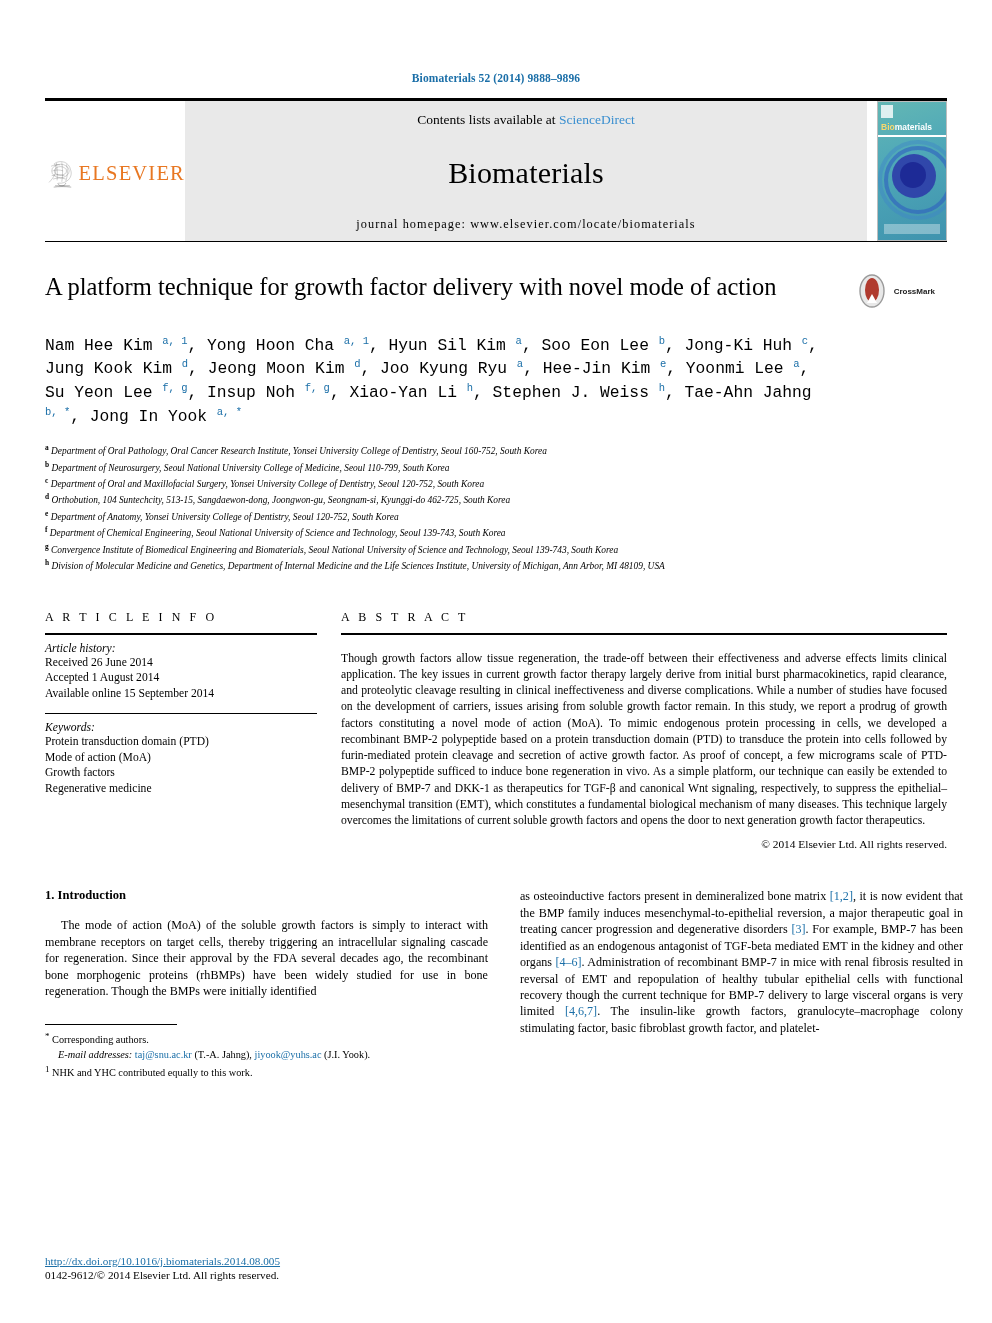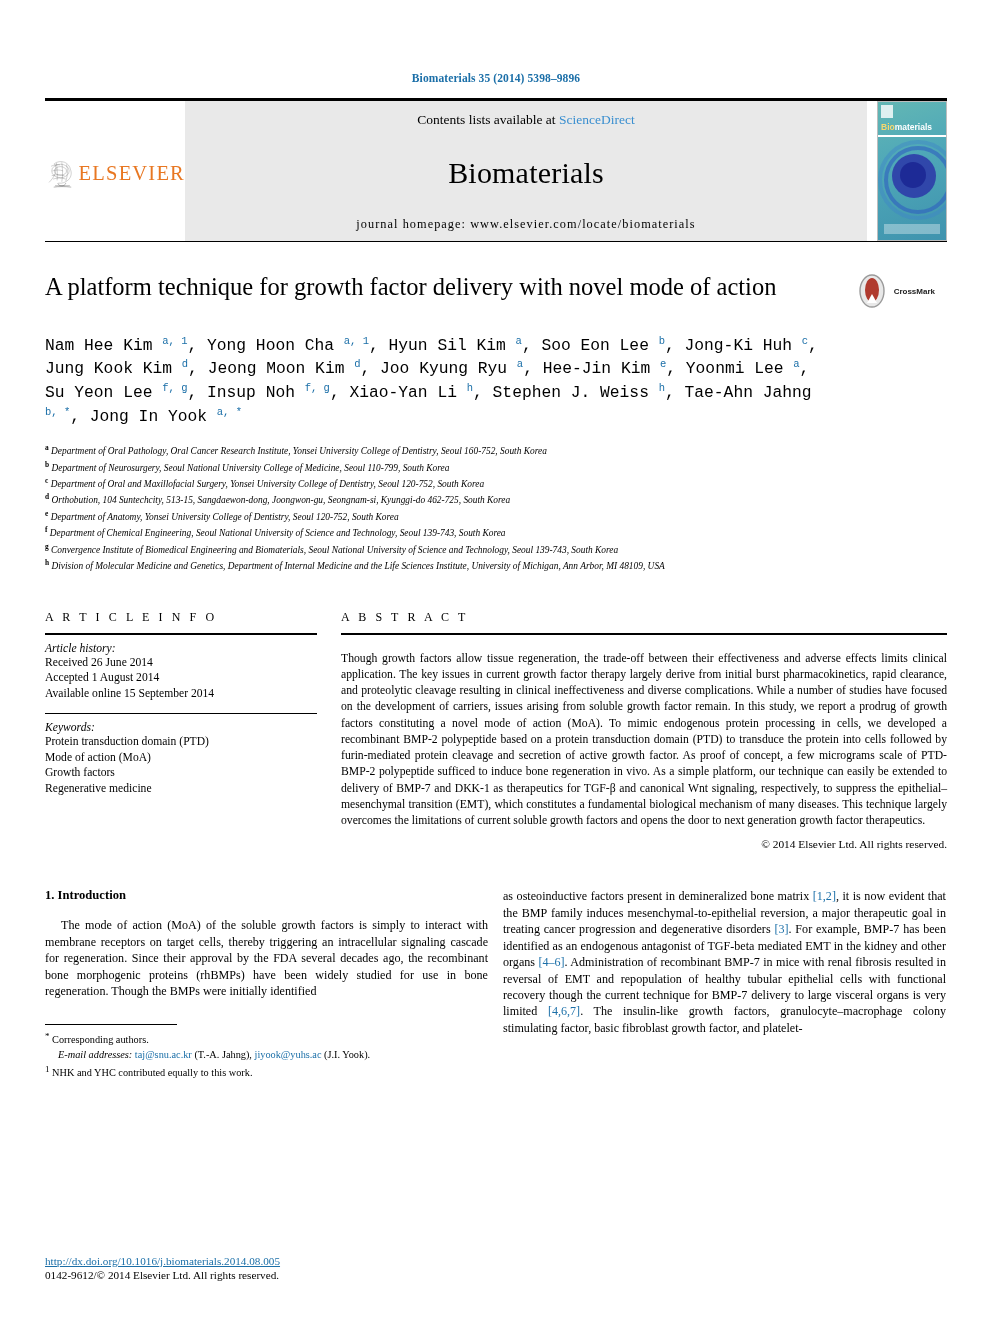--- a/index.html
+++ b/index.html
@@ -133,21 +133,21 @@
   .abstract-body {
     margin-top: 16px;
     font-size: 11.7px; line-height: 1.39;
     text-align: justify;
   }
   .copyline { margin-top: 9px; text-align: right; font-size: 11.4px; }
 
   
   .bodycols {
     margin: 38px 45px 0 45px;
-    display: flex; gap: 15px;
+    display: flex; gap: 32px;
   }
   .bcol { width: 443px; flex: 0 0 443px; }
   .h1 {
     font-size: 12.6px; font-weight: bold; margin: 0 0 14px 0;
     font-family: "Liberation Serif", serif;
   }
   .para { font-size: 12.1px; line-height: 1.36; text-align: justify; margin: 0; }
   .para .indent { display: inline-block; width: 16px; }
   .ref { color: #1b6fa8; }
 
@@ -162,21 +162,21 @@
   
   .doiblock { position: absolute; left: 45px; bottom: 42px; }
   .doi { color: #1b6fa8; font-size: 11.2px; text-decoration: underline; }
   .issn { font-size: 11.2px; margin-top: 2px; }
 </style>
 </head>
 <body>
 
 <div class="page">
 
-  <div class="runninghead">Biomaterials 35 (2014) 5398–9896</div>
+  <div class="runninghead">Biomaterials 52 (2014) 9888–9896</div>
 
   <div class="masthead">
 
     <div class="elsevier-logo">
       <svg class="elsevier-tree" viewBox="0 0 100 100">
         <rect x="0" y="0" width="100" height="100" fill="#ffffff"></rect>
         <g stroke="#3b3b3b" stroke-width="0.7" fill="none">
           <path d="M12 78 C20 70 26 62 30 52 C34 42 33 30 28 22"></path>
           <path d="M28 22 C36 16 48 14 58 18 C68 22 74 30 76 40"></path>
           <path d="M76 40 C80 50 78 62 70 70 C62 78 50 82 40 80"></path>

